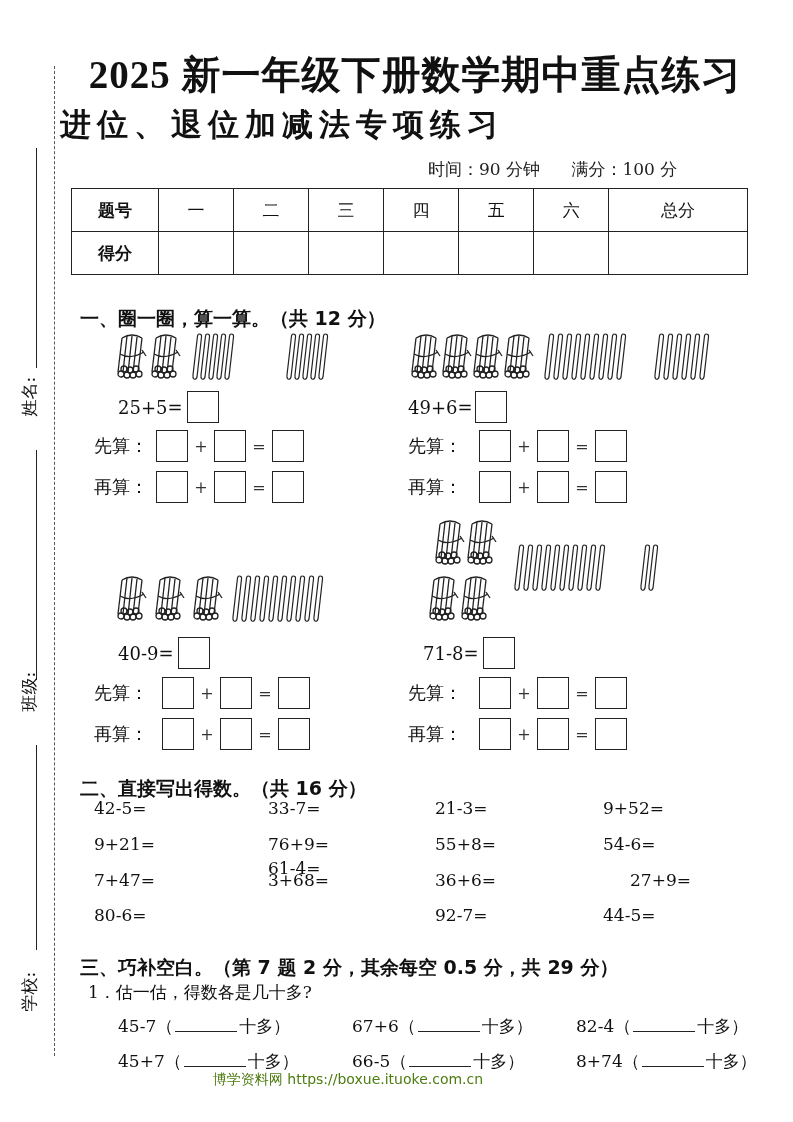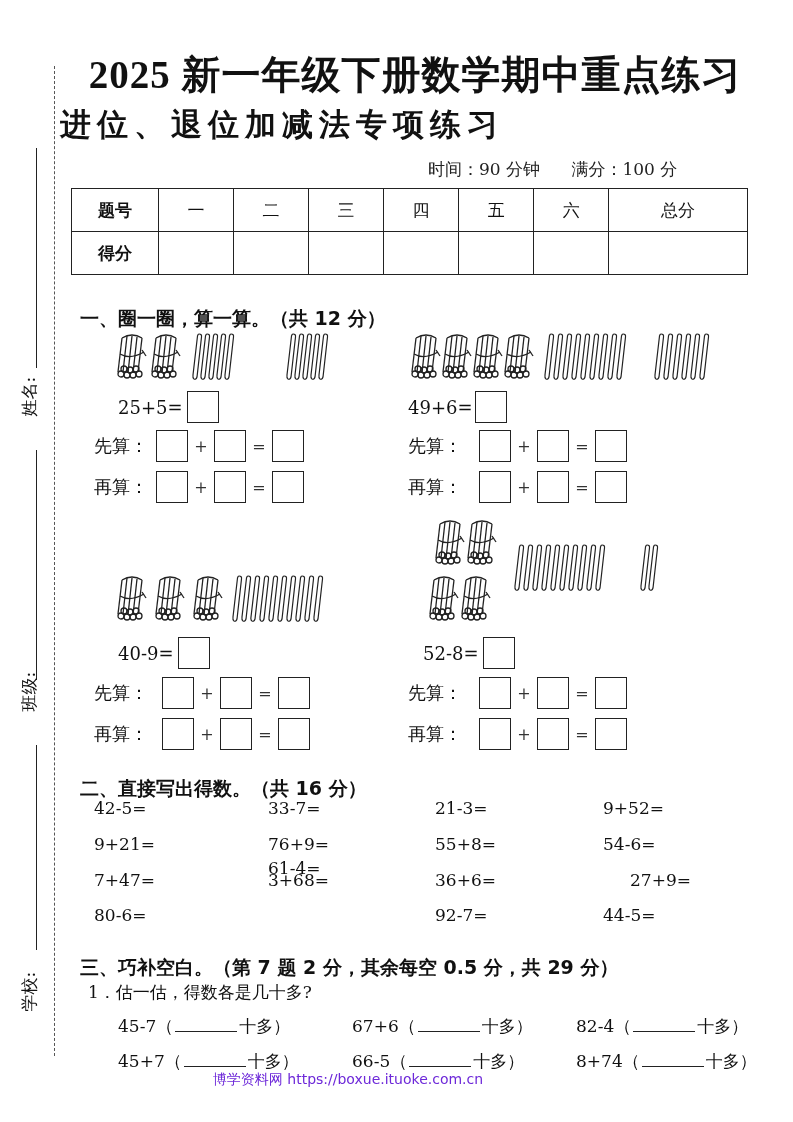--- a/index.html
+++ b/index.html
@@ -32,21 +32,21 @@
   .fig { position: absolute; }
 
   
   .oral { position: absolute; font-size: 17px; }
 
   
   .q-line { position: absolute; left: 88px; font-size: 17px; }
   .est { position: absolute; font-size: 17px; white-space: nowrap; }
   .blank { display: inline-block; width: 62px; border-bottom: 1.3px solid #222; height: 14px; margin: 0 2px; }
 
-  .footer { position: absolute; top: 1071px; left: 0; width: 696px; text-align: center; font-size: 14px; color: #6d28d9; font-family: "DejaVu Sans", sans-serif; }
+  .footer { position: absolute; top: 1071px; left: 0; width: 696px; text-align: center; font-size: 14px; color: #4d7c0f; font-family: "DejaVu Sans", sans-serif; }
 </style>
 </head>
 <body>
 
 <div class="dash-line"></div>
 <div class="side-line" style="top:148px;height:220px"></div>
 <div class="side-label" style="top:390px">姓名:</div>
 <div class="side-line" style="top:450px;height:230px"></div>
 <div class="side-label" style="top:685px">班级:</div>
 <div class="side-line" style="top:745px;height:205px"></div>
@@ -251,21 +251,21 @@
       <use href="#stick-shape" x="133" y="28"></use>
       <use href="#stick-shape" x="142" y="28"></use>
       <use href="#stick-shape" x="151" y="28"></use>
       <use href="#stick-shape" x="160" y="28"></use>
       <use href="#stick-shape" x="169" y="28"></use>
     <use href="#stick-shape" x="214" y="28"></use>
       <use href="#stick-shape" x="222" y="28"></use>
   </svg>
 </div>
 <div class="eq" style="left:423px;top:637px;display:flex;align-items:center">
-  <span>52-8=</span>
+  <span>71-8=</span>
   <span class="box" style="margin-left:4px"></span>
 </div>
 <div class="calc-row" style="left:408px;top:677px">
   <span class="lbl" style="width:71px">先算：</span>
   <span class="box"></span>
     <span class="op">+</span>
   <span class="box"></span>
     <span class="op">=</span>
   <span class="box"></span>
 </div>

